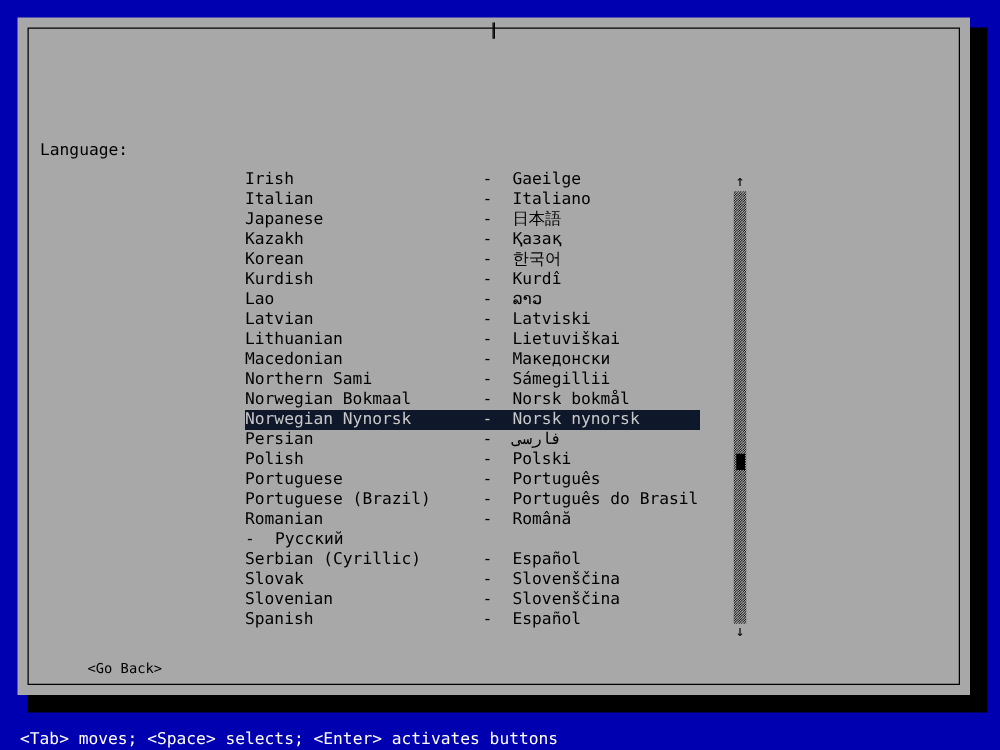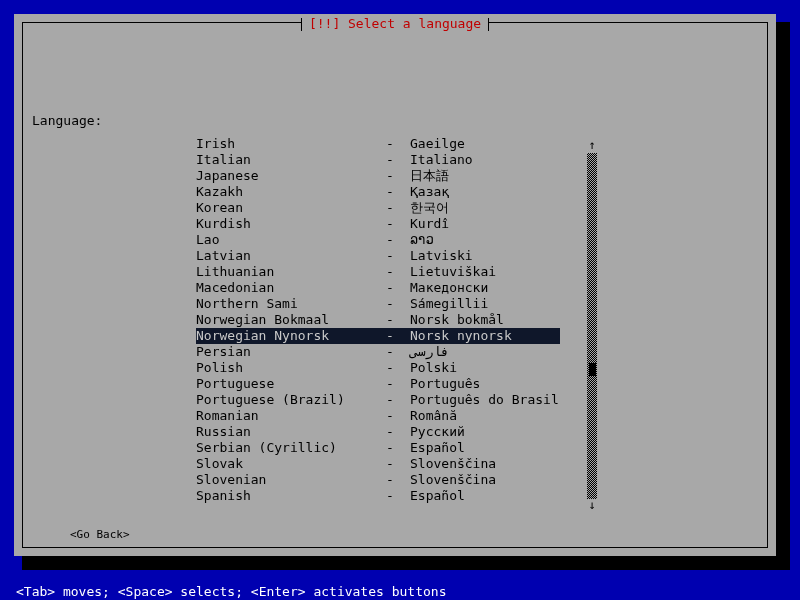--- a/index.html
+++ b/index.html
@@ -209,21 +209,20 @@
 <div id="screen">
 
   <div id="dialog-shadow"></div>
 
   <div id="dialog">
 
     <div id="dialog-frame"></div>
 
     <div id="title-wrap">
       <span class="tick"></span>
-      <span id="dialog-title">[!!] Select a language</span>
       <span class="tick"></span>
     </div>
 
 
     <div id="language-label">Language:</div>
 
     <div id="language-list">
         <div class="lang-row"><span class="lang-en">Irish</span><span class="lang-dash">-</span><span class="lang-native">Gaeilge</span></div>
         <div class="lang-row"><span class="lang-en">Italian</span><span class="lang-dash">-</span><span class="lang-native">Italiano</span></div>
         <div class="lang-row"><span class="lang-en">Japanese</span><span class="lang-dash">-</span><span class="lang-native">日本語</span></div>
@@ -235,21 +234,21 @@
         <div class="lang-row"><span class="lang-en">Lithuanian</span><span class="lang-dash">-</span><span class="lang-native">Lietuviškai</span></div>
         <div class="lang-row"><span class="lang-en">Macedonian</span><span class="lang-dash">-</span><span class="lang-native">Македонски</span></div>
         <div class="lang-row"><span class="lang-en">Northern Sami</span><span class="lang-dash">-</span><span class="lang-native">Sámegillii</span></div>
         <div class="lang-row"><span class="lang-en">Norwegian Bokmaal</span><span class="lang-dash">-</span><span class="lang-native">Norsk bokmål</span></div>
         <div class="lang-row selected"><span class="lang-en">Norwegian Nynorsk</span><span class="lang-dash">-</span><span class="lang-native">Norsk nynorsk</span></div>
         <div class="lang-row"><span class="lang-en">Persian</span><span class="lang-dash">-</span><span class="lang-native">فارسی</span></div>
         <div class="lang-row"><span class="lang-en">Polish</span><span class="lang-dash">-</span><span class="lang-native">Polski</span></div>
         <div class="lang-row"><span class="lang-en">Portuguese</span><span class="lang-dash">-</span><span class="lang-native">Português</span></div>
         <div class="lang-row"><span class="lang-en">Portuguese (Brazil)</span><span class="lang-dash">-</span><span class="lang-native">Português do Brasil</span></div>
         <div class="lang-row"><span class="lang-en">Romanian</span><span class="lang-dash">-</span><span class="lang-native">Română</span></div>
-        <div class="lang-row"><span class="lang-en">Russian</span><span class="lang-dash">-</span><span class="lang-native">Русский</span></div>
+        <div class="lang-row"><span class="lang-dash">-</span><span class="lang-native">Русский</span></div>
         <div class="lang-row"><span class="lang-en">Serbian (Cyrillic)</span><span class="lang-dash">-</span><span class="lang-native">Español</span></div>
         <div class="lang-row"><span class="lang-en">Slovak</span><span class="lang-dash">-</span><span class="lang-native">Slovenščina</span></div>
         <div class="lang-row"><span class="lang-en">Slovenian</span><span class="lang-dash">-</span><span class="lang-native">Slovenščina</span></div>
         <div class="lang-row"><span class="lang-en">Spanish</span><span class="lang-dash">-</span><span class="lang-native">Español</span></div>
       </div>
 
     <div id="scrollbar">
       <div id="scroll-up-arrow">↑</div>
       <div id="scroll-trough">
         <div id="scroll-thumb" style="top: 210px;"></div>

